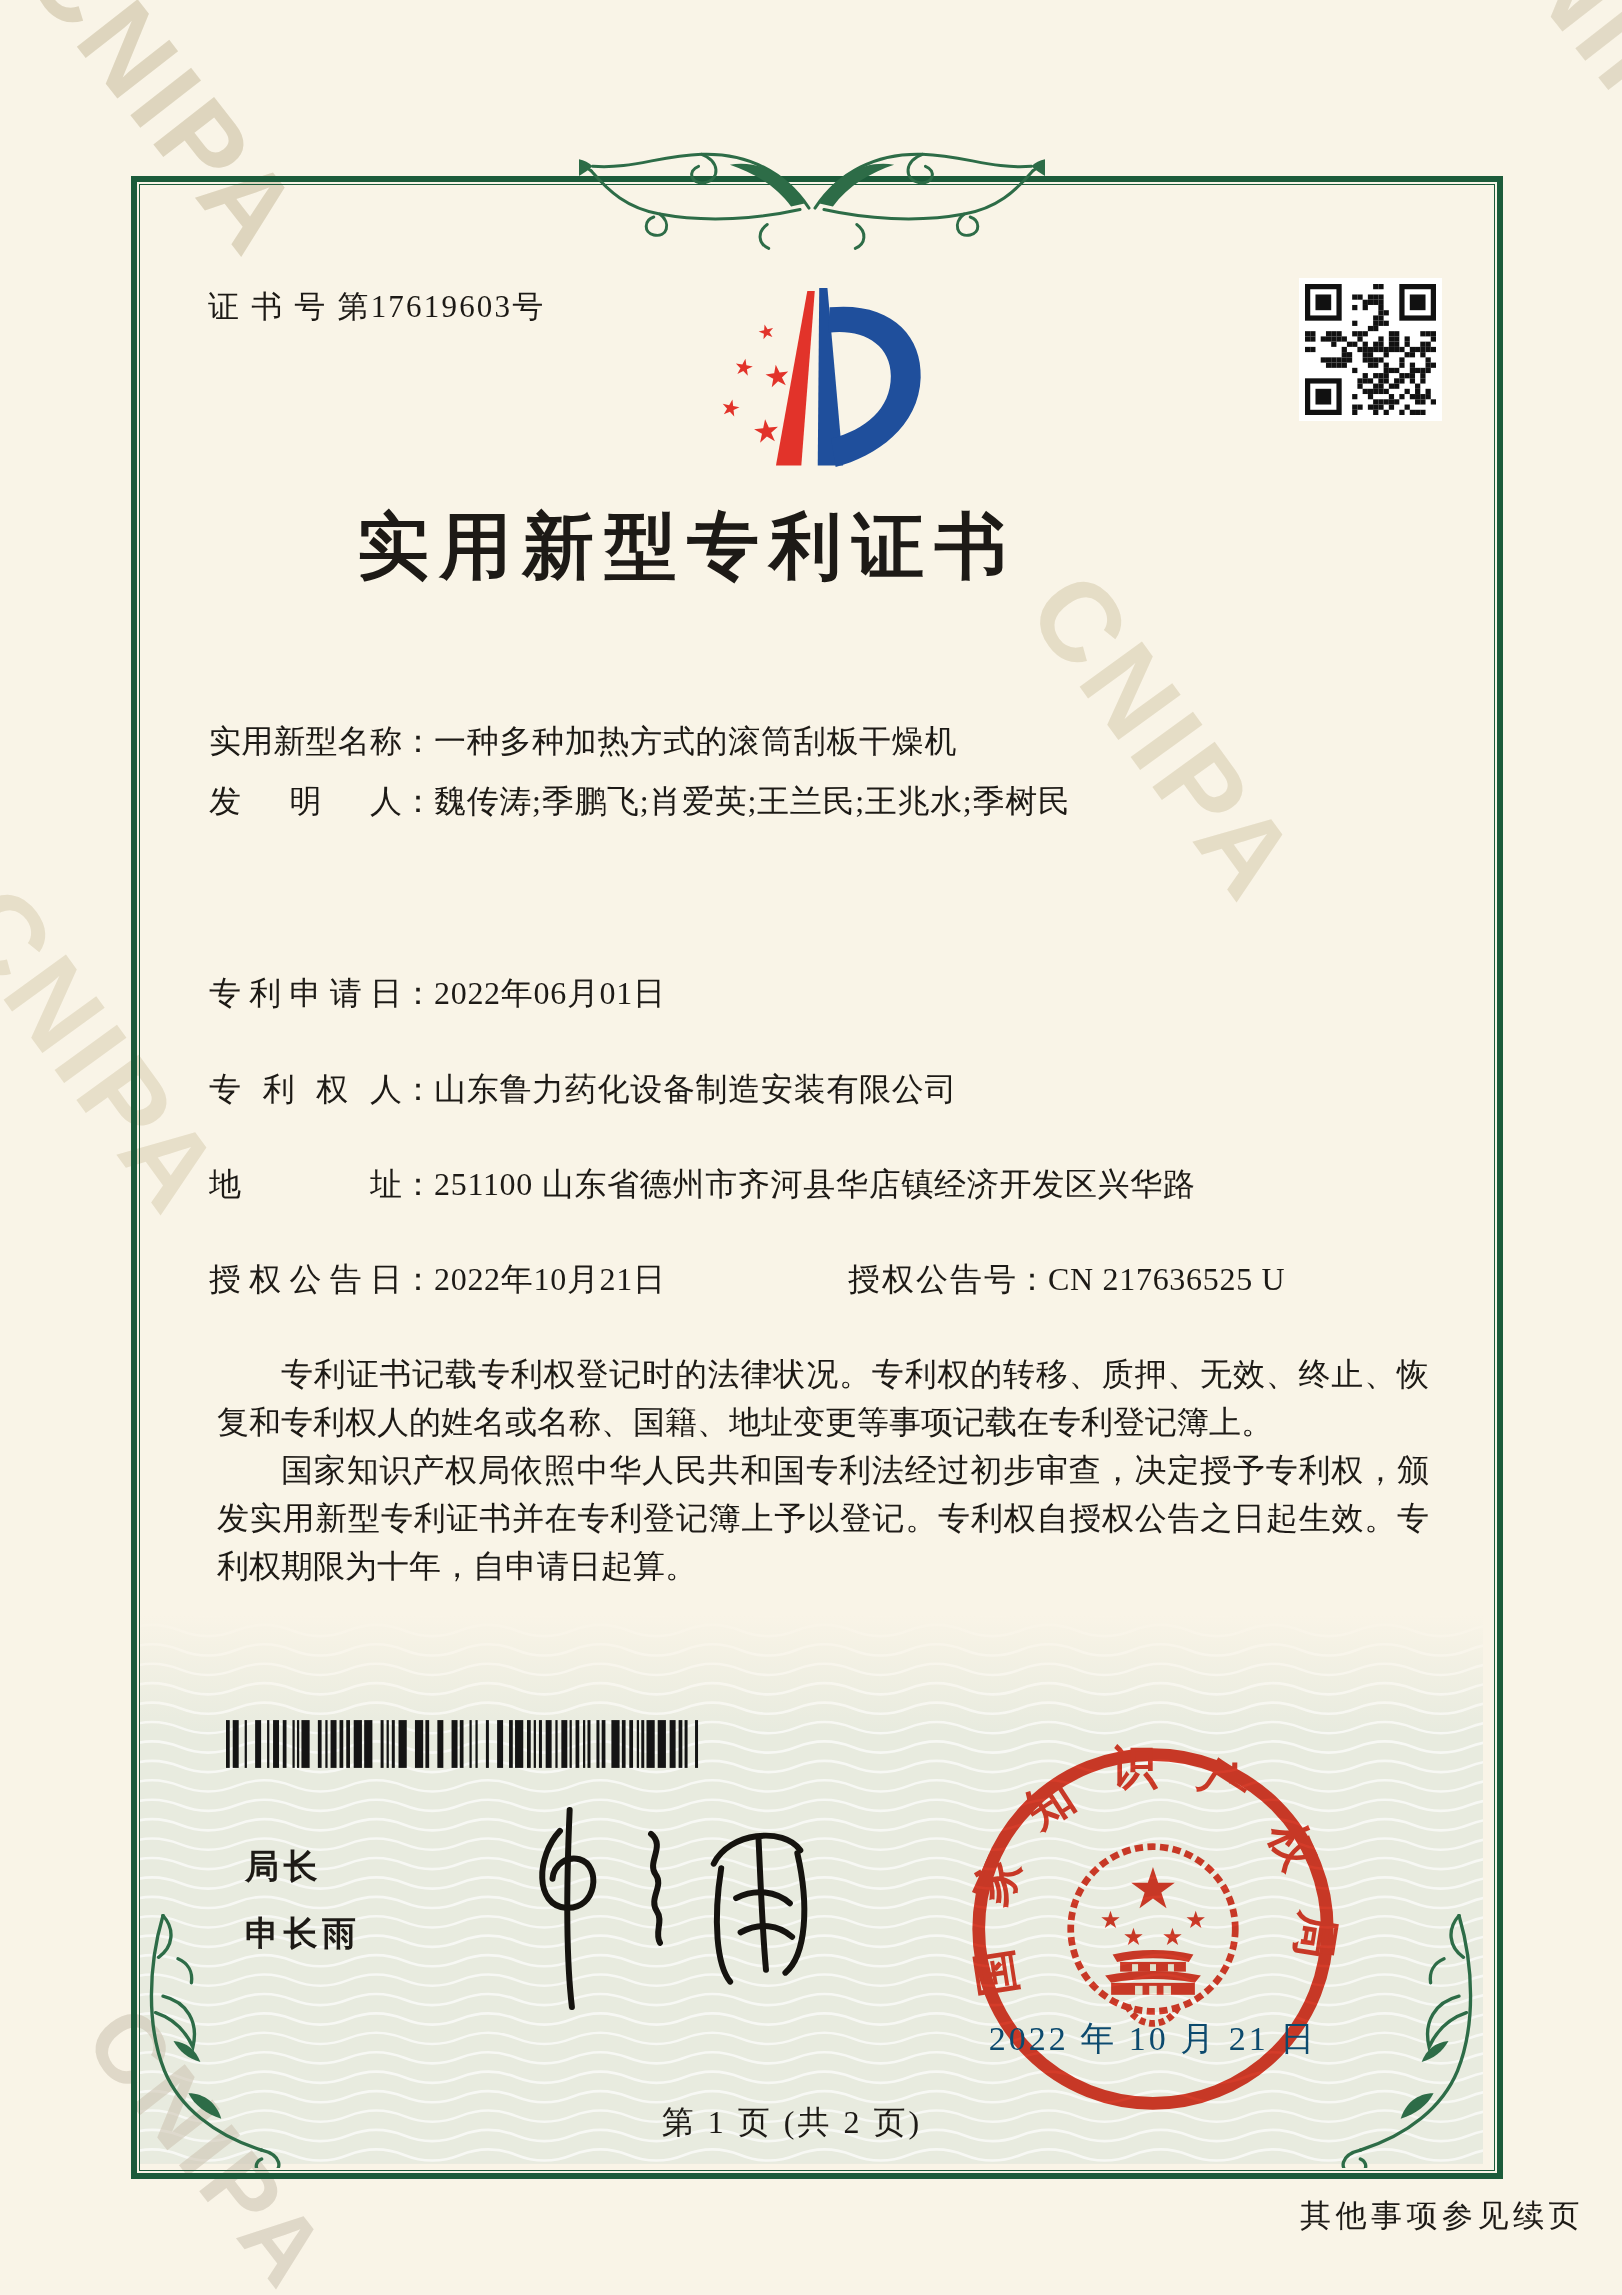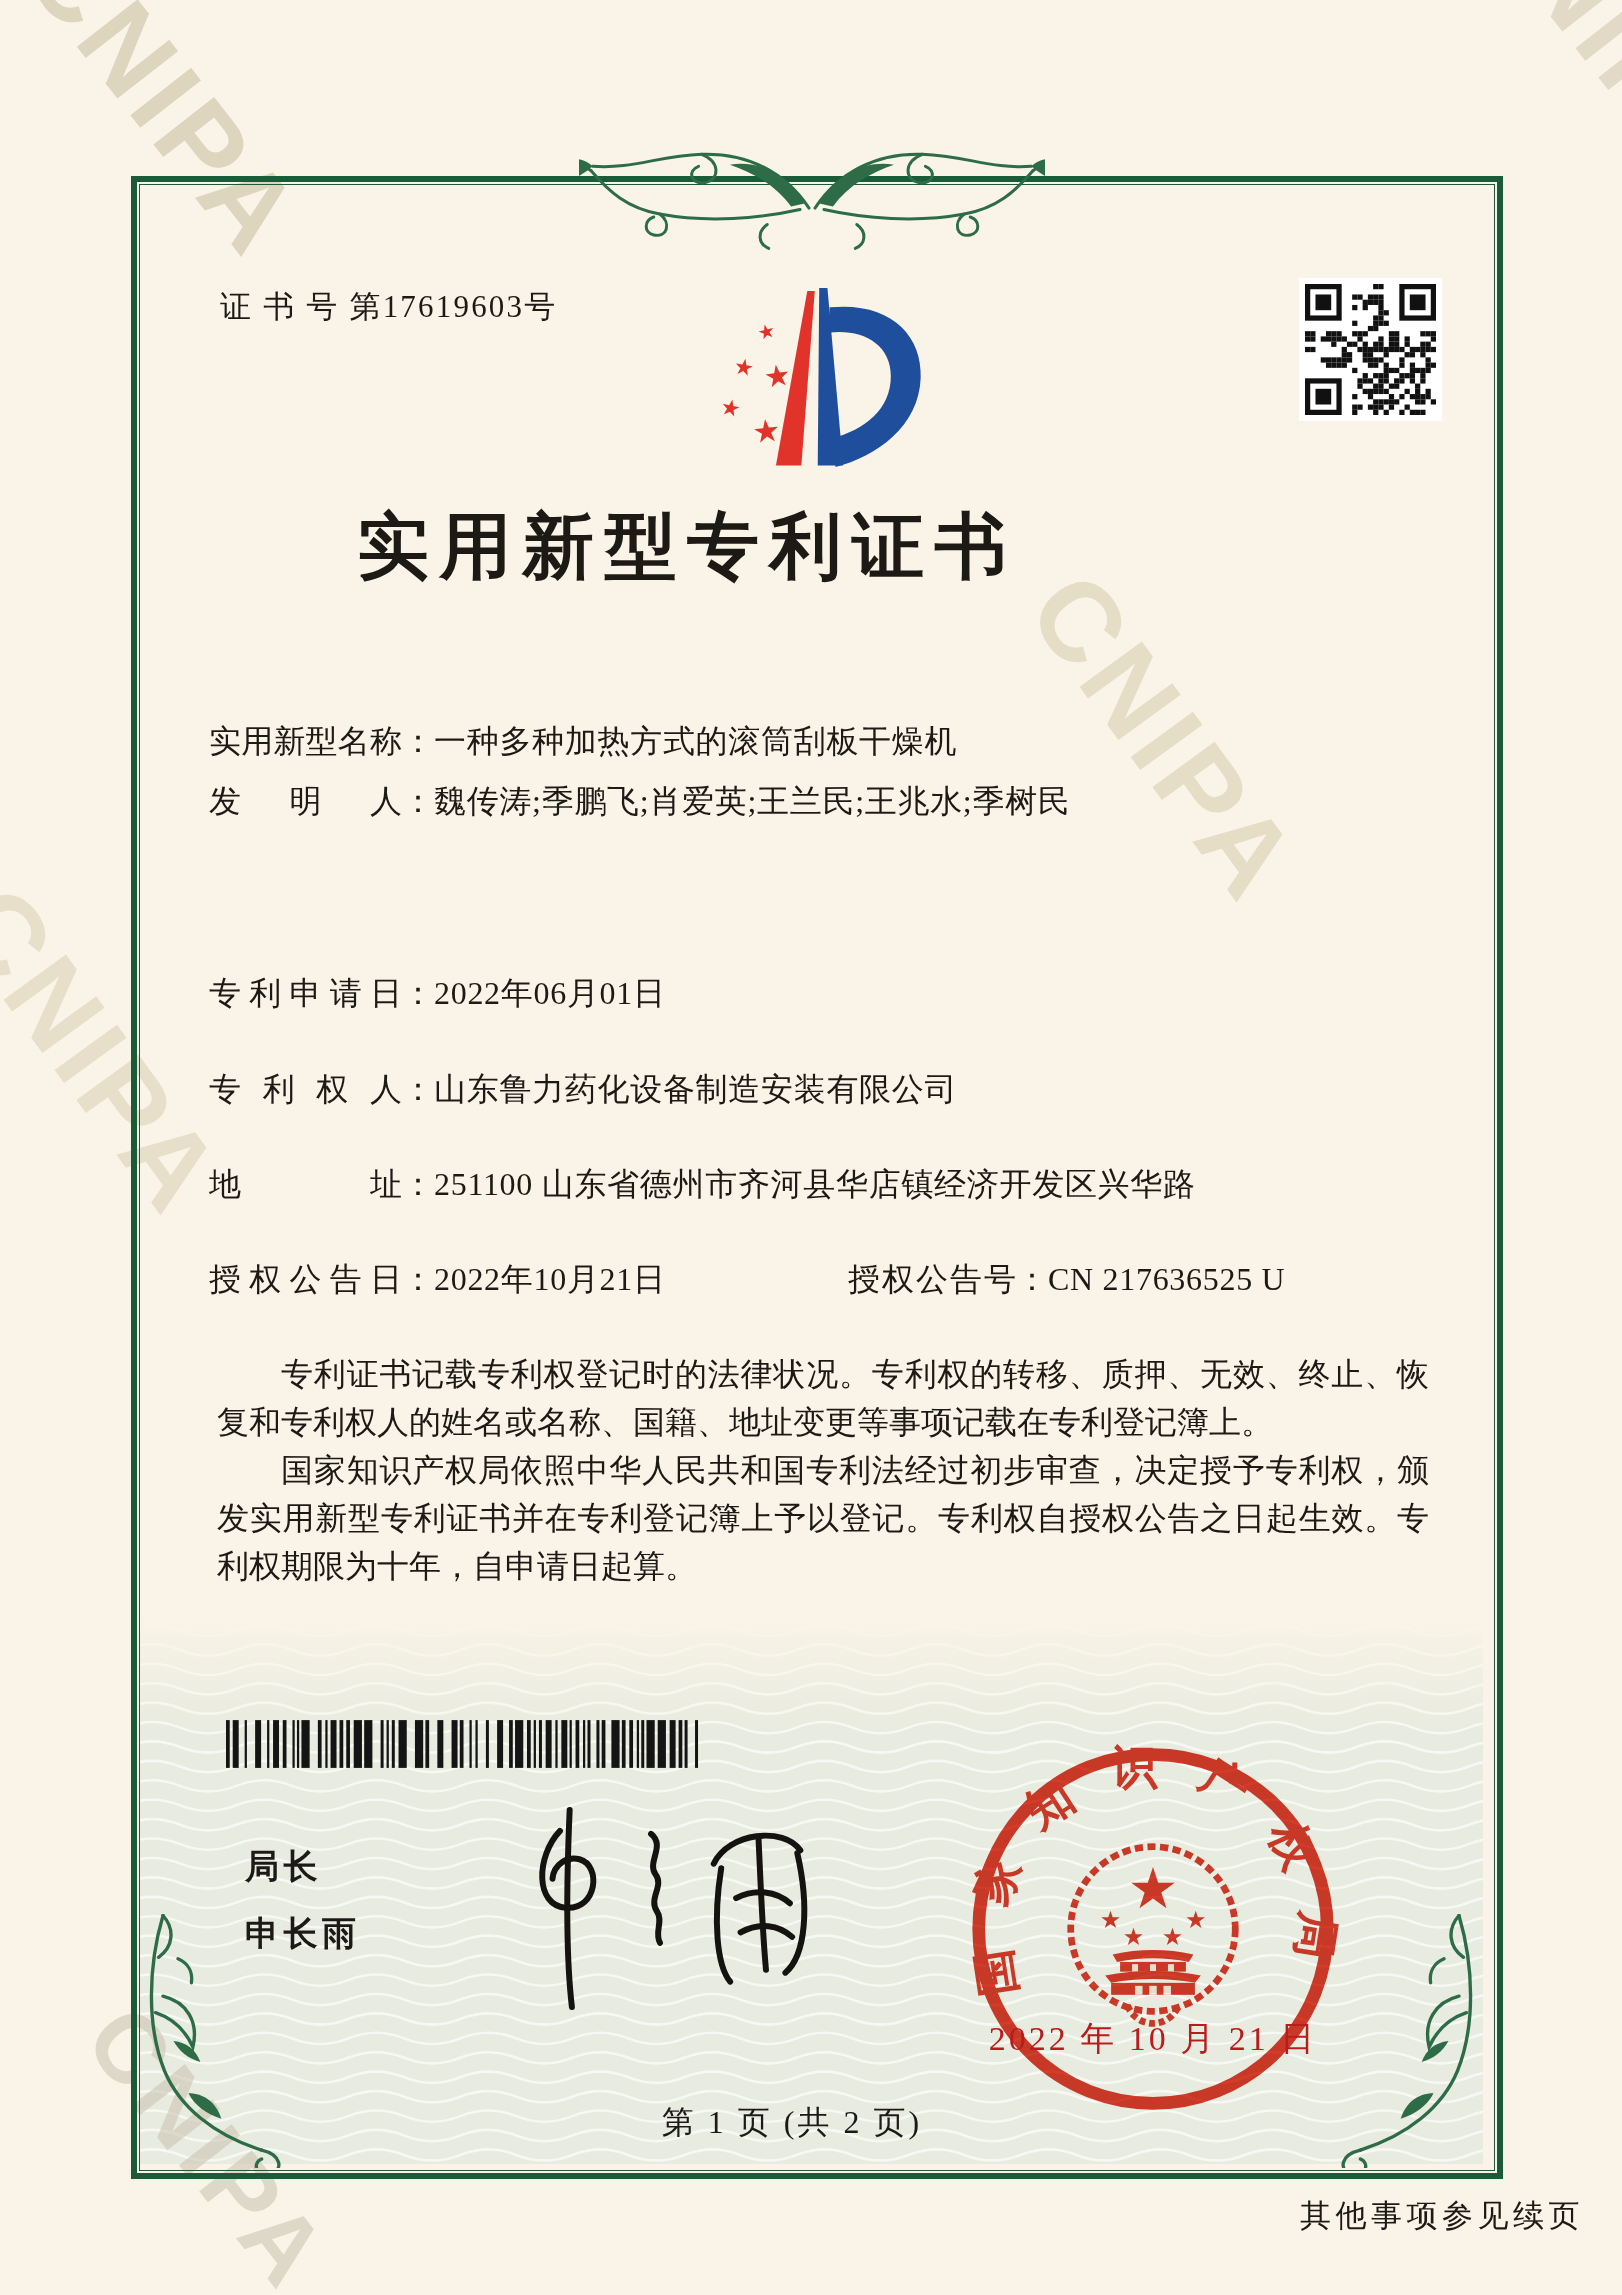--- a/index.html
+++ b/index.html
@@ -11,40 +11,40 @@
          border:6.7px solid #1c5b3a;z-index:2;pointer-events:none;}
   .frame-inner{position:absolute;left:2.2px;top:2.2px;right:2.2px;bottom:2.2px;border:1.5px solid #1c5b3a;}
   
   .waves-zone{left:139px;top:1605px;width:1344px;height:559px;z-index:0;overflow:hidden;}
   .waves-fade{left:139px;top:1605px;width:1344px;height:127px;z-index:1;
               background:linear-gradient(180deg,#f9f4e7 8%,rgba(249,244,231,0));}
   
   .wm{position:absolute;z-index:1;font-family:"Liberation Sans","DejaVu Sans",sans-serif;
       font-weight:700;letter-spacing:6px;pointer-events:none;white-space:nowrap;}
   
-  .cert-no{left:220px;top:286px;font-size:31px;letter-spacing:2.2px;z-index:4;}
+  .cert-no{left:208px;top:286px;font-size:31px;letter-spacing:2.2px;z-index:4;}
   .title{left:0;top:499px;width:1374px;text-align:center;font-size:72px;font-weight:700;
          letter-spacing:10.5px;z-index:4;}
   
   .frow{position:absolute;left:209px;font-size:32px;z-index:4;white-space:nowrap;}
   .flabel{display:inline-block;width:193px;text-align:justify;text-align-last:justify;vertical-align:bottom;}
   .flabel2{display:inline-block;width:168px;text-align:justify;text-align-last:justify;vertical-align:bottom;}
   .fval{letter-spacing:0.7px;}
   .gpair2{position:absolute;left:639px;top:0;white-space:nowrap;}
   
   .paras{left:217px;top:1350px;width:1212px;font-size:32px;line-height:48px;
          text-align:justify;z-index:4;}
   .paras p{margin:0;text-indent:2em;}
   
   .signer{left:245px;font-size:34px;font-family:"Liberation Sans","DejaVu Sans",sans-serif;
           font-weight:600;letter-spacing:4.5px;z-index:4;}
   
   .seal{left:966px;top:1742px;z-index:5;opacity:.93;mix-blend-mode:multiply;}
   .seal-date{left:966px;top:2016px;width:374px;text-align:center;font-size:34px;
-             letter-spacing:3px;z-index:6;color:#b91c1c;}
+             letter-spacing:3px;z-index:6;color:#0c4a6e;}
   .page-info{left:0;top:2101px;width:1584px;text-align:center;font-size:32px;letter-spacing:3px;z-index:4;}
   .cont-note{left:0;top:2195px;width:1584px;text-align:right;font-size:31px;letter-spacing:4.5px;z-index:4;}
   .qr-box{left:1299px;top:278px;width:143px;height:143px;background:#ffffff;z-index:4;
           display:flex;align-items:center;justify-content:center;}
   .orn{z-index:3;pointer-events:none;}
 </style>
 </head>
 <body>
 
 <div class="page">

